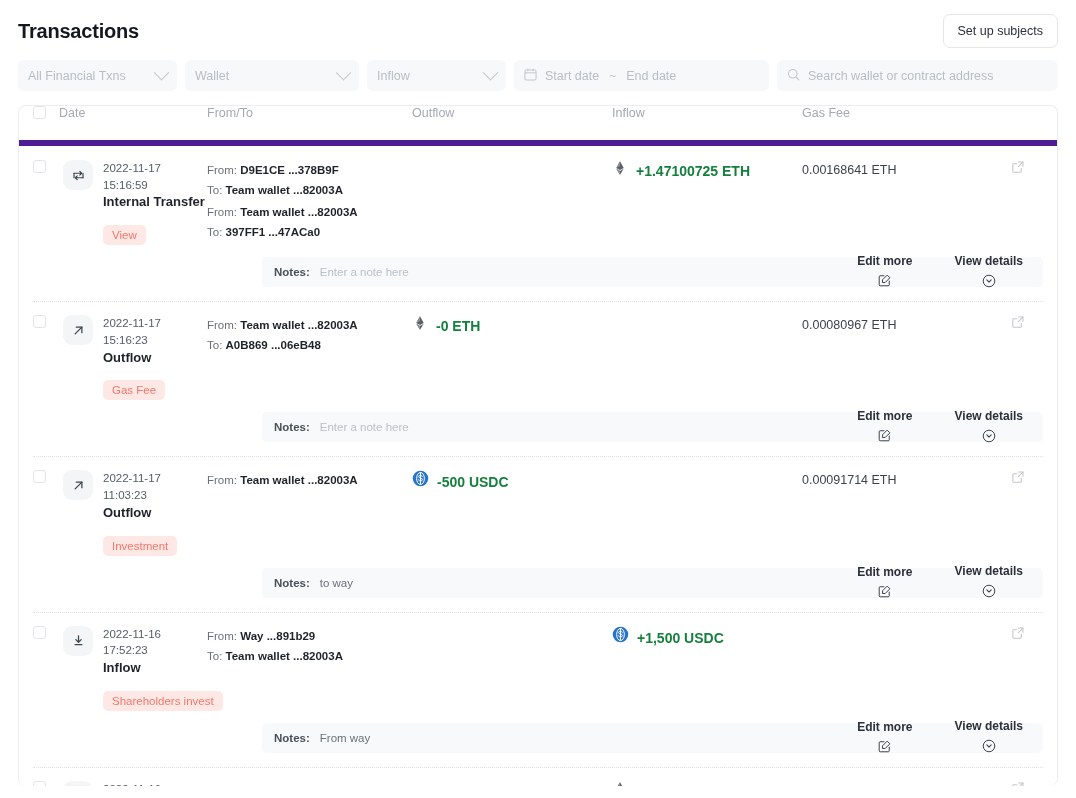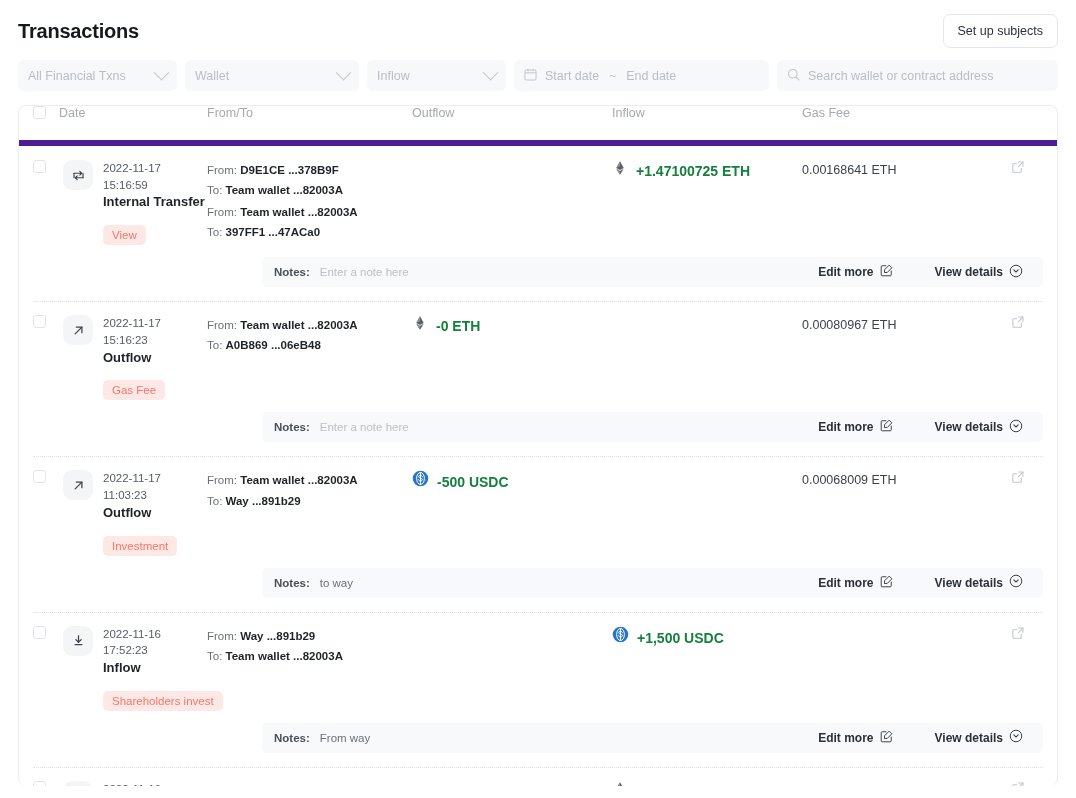--- a/index.html
+++ b/index.html
@@ -121,20 +121,21 @@
     padding: 0 12px; font-size: 11.5px;
   }
   .notes-label { font-weight: 700; color: #4a4f59; margin-right: 10px; }
   .notes-ph { color: #bcc0c7; }
   .notes-val { color: #6b707a; }
   .notes-spacer { flex: 1; }
   .act {
     display: flex; align-items: center; gap: 6px;
     font-size: 12px; font-weight: 700; color: #2b303a; cursor: pointer;
     white-space: nowrap;
+    flex-direction: column;
   }
   .act + .act { margin-left: 42px; margin-right: 8px; }
 </style>
 </head>
 <body>
 
 <div class="page-header">
   <div class="page-title">Transactions</div>
   <button class="setup-btn">Set up subjects</button>
 </div>
@@ -338,36 +339,35 @@
                 <path d="M5.7 4.4h5.9v5.9" stroke="#3e434c" stroke-width="1.35" stroke-linecap="round" stroke-linejoin="round"></path>
               </svg>
             </div>
           </div>
           <div style="width:144px;flex:none;margin-left:-40px;padding-left:40px;"><div class="date-txt">2022-11-17 11:03:23</div><div class="type-txt">Outflow</div><span class="tag">Investment</span></div>
           <div style="flex:1;">
             <div class="r-line">
               <div class="c-from">
                 <div class="addr addr-blk">
                   <div>From: <b>Team wallet ...82003A</b></div>
-                  <div>To: <b>Way ...891b29</b></div>
                 </div>
               </div>
               <div class="c-out">
                 <div class="amt">
                   <span><svg width="17" height="17" viewBox="0 0 18 18">
                       <circle cx="9" cy="9" r="8.2" fill="#2775ca"></circle>
                       <ellipse cx="9" cy="9" rx="4.1" ry="6.4" fill="none" stroke="#ffffff" stroke-width="1.05"></ellipse>
                       <path d="M9 3.1v11.8" stroke="#ffffff" stroke-width="1.05" stroke-linecap="round"></path>
                       <path d="M10.9 6.9c-.3-.9-1-1.4-1.9-1.4-1.1 0-1.9.6-1.9 1.5 0 2.1 3.9.9 3.9 3.1 0 1-.9 1.6-2 1.6-1 0-1.7-.5-2-1.4" fill="none" stroke="#ffffff" stroke-width="1.05" stroke-linecap="round"></path>
                     </svg></span>
                   <span>-500 USDC</span>
                 </div>
               </div>
               <div class="c-in"></div>
-              <div class="c-gas"><span class="gas">0.00068009 ETH</span></div>
+              <div class="c-gas"><span class="gas">0.00091714 ETH</span></div>
               <div class="c-ext"><span class="ext-link"><svg width="14" height="14" viewBox="0 0 15 15" fill="none">
                     <path d="M8.2 2.2h4.6v4.6" stroke="#c2c6cd" stroke-width="1.15" stroke-linecap="round" stroke-linejoin="round"></path>
                     <path d="M12.8 2.2L7.9 7.1" stroke="#c2c6cd" stroke-width="1.15" stroke-linecap="round"></path>
                     <path d="M11 8.9v3.3a.9.9 0 01-.9.9H2.9a.9.9 0 01-.9-.9V4.9a.9.9 0 01.9-.9h3.3" stroke="#c2c6cd" stroke-width="1.15" stroke-linecap="round" stroke-linejoin="round"></path>
                   </svg></span></div>
             </div>
           </div>
         </div>
         <div class="notes-bar">
           <span class="notes-label">Notes:</span>

